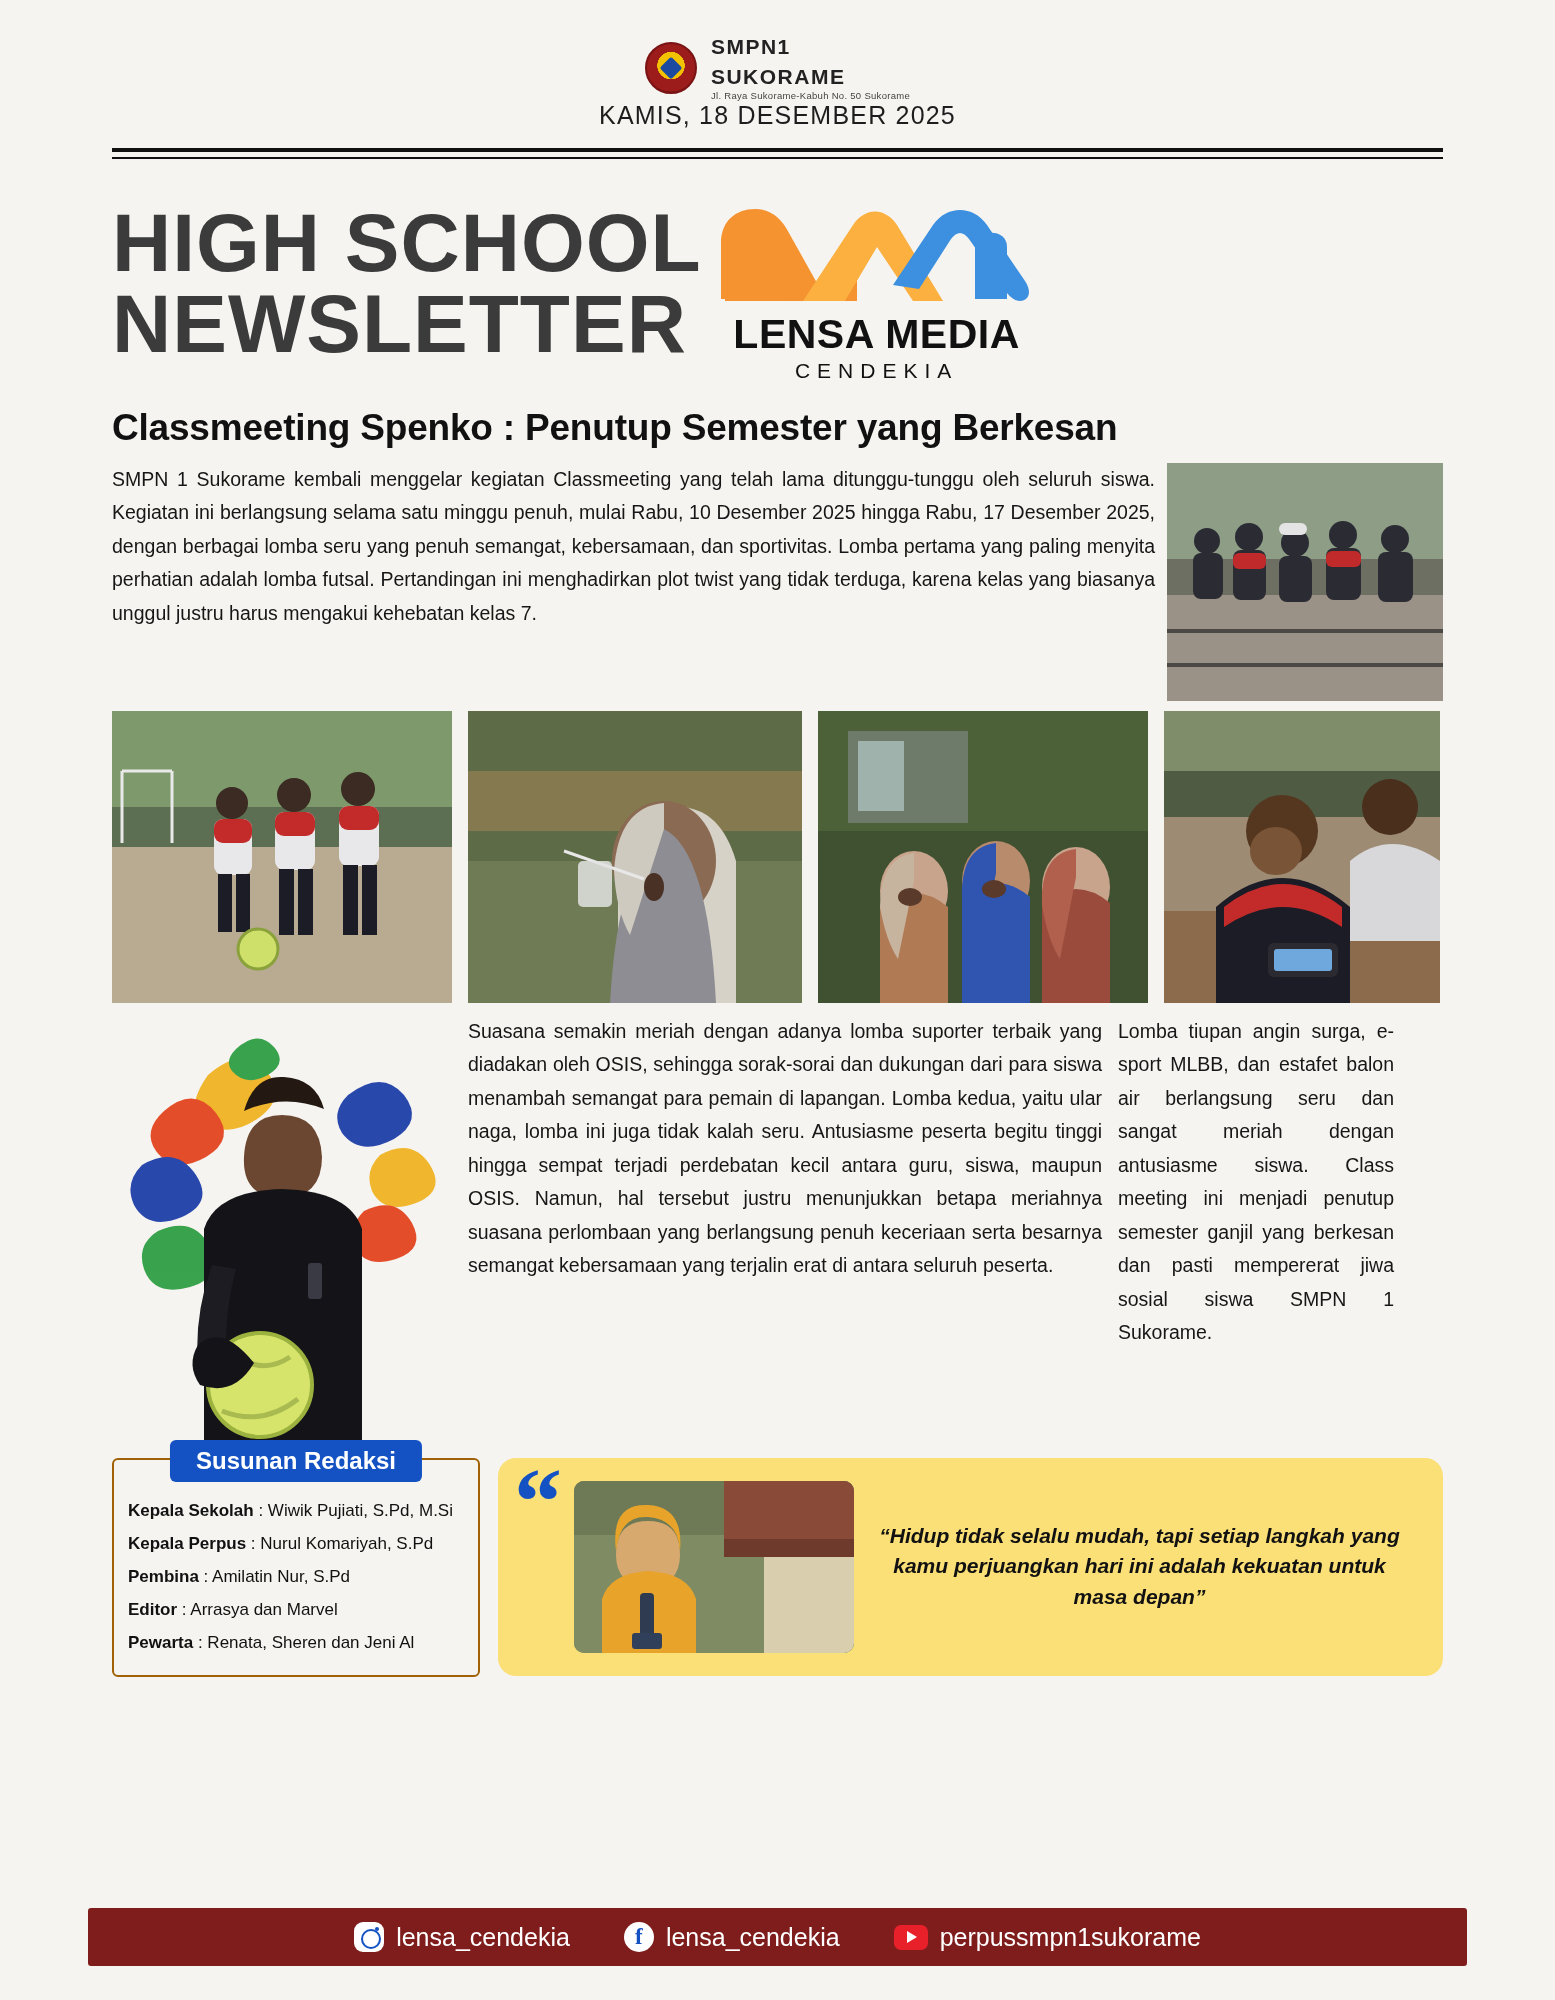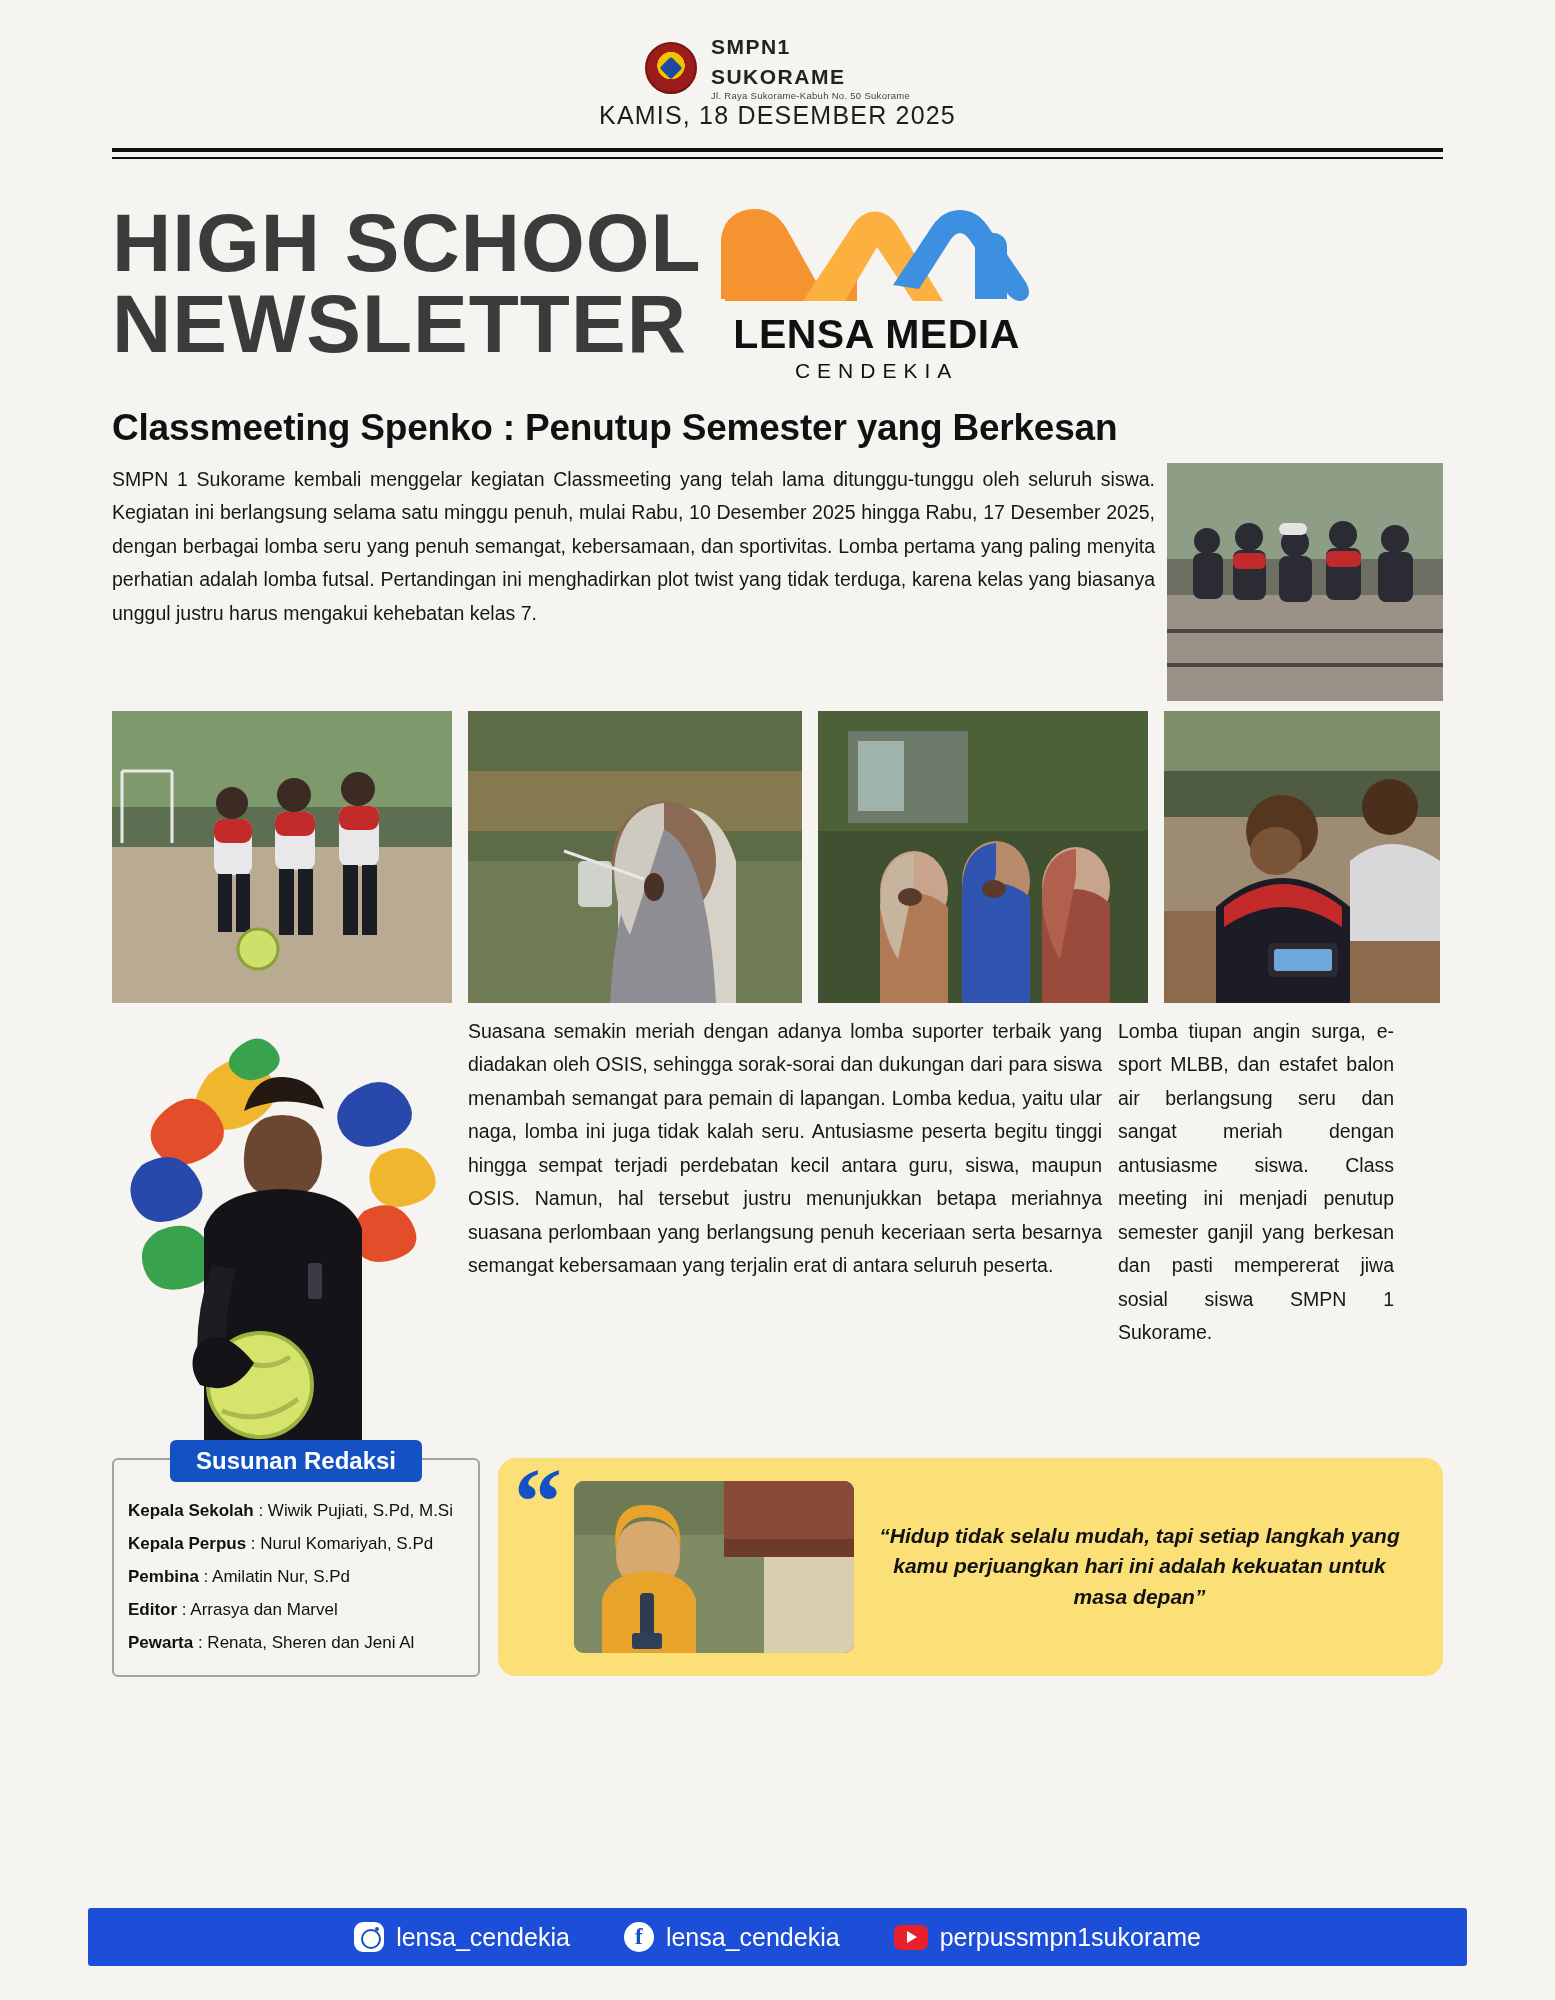--- a/index.html
+++ b/index.html
@@ -142,21 +142,21 @@
     width: 276px;
     font-size: 19.5px; line-height: 1.72; text-align: justify; color: #161616;
   }
 
   
   .bottom {
     display: flex; gap: 18px; margin: 8px 112px 0 112px; align-items: flex-start;
   }
   .redaksi {
     width: 368px;
-    border: 2px solid #a3a3a3;
+    border: 2px solid #a16207;
     border-radius: 6px;
     padding: 34px 14px 16px 14px;
     position: relative;
     background: #f5f4f0;
   }
   .redaksi-title {
     position: absolute; top: -20px; left: 50%; transform: translateX(-50%);
     background: #1452c4; color: #fff; font-weight: bold; font-size: 24px;
     padding: 7px 26px; border-radius: 6px; white-space: nowrap;
   }
@@ -181,21 +181,21 @@
   .quote-text {
     font-size: 21px; font-weight: bold; font-style: italic; color: #111; line-height: 1.45;
   }
   .quote-author {
     font-size: 20px; font-style: italic; color: #111; margin-top: 12px;
   }
 
   
   .footer {
     position: absolute; left: 88px; right: 88px; bottom: 34px;
-    background: #1d4ed8; color: #fff; border-radius: 3px;
+    background: #7f1d1d; color: #fff; border-radius: 3px;
     display: flex; align-items: center; justify-content: center; gap: 54px;
     padding: 14px 10px;
   }
   .social { display: flex; align-items: center; gap: 12px; font-size: 25px; }
   .ig-icon {
     width: 30px; height: 30px; border-radius: 9px; background: #fff; position: relative;
   }
   .ig-icon::before {
     content:""; position:absolute; left:7px; top:7px; width:16px; height:16px;
     border: 2.6px solid #1452c4; border-radius: 50%;

